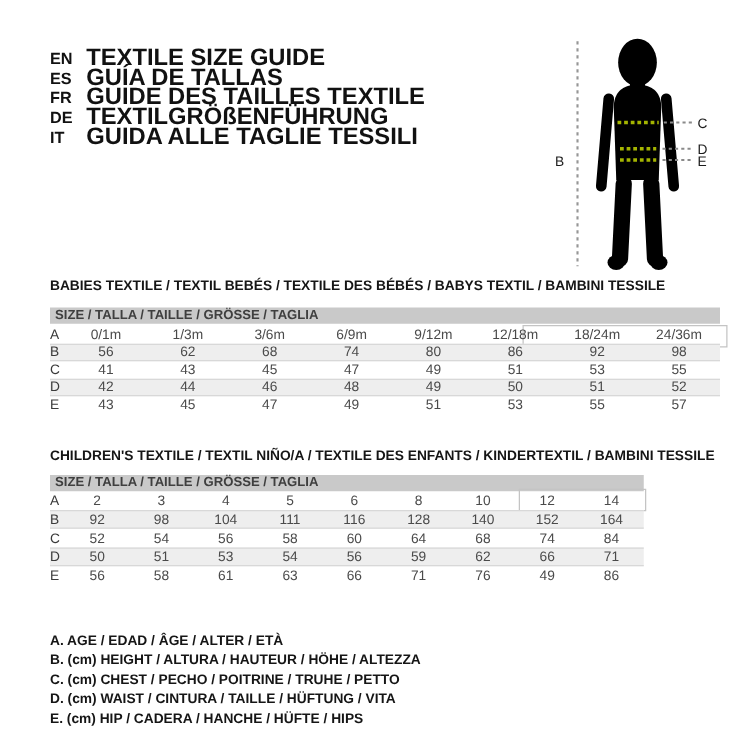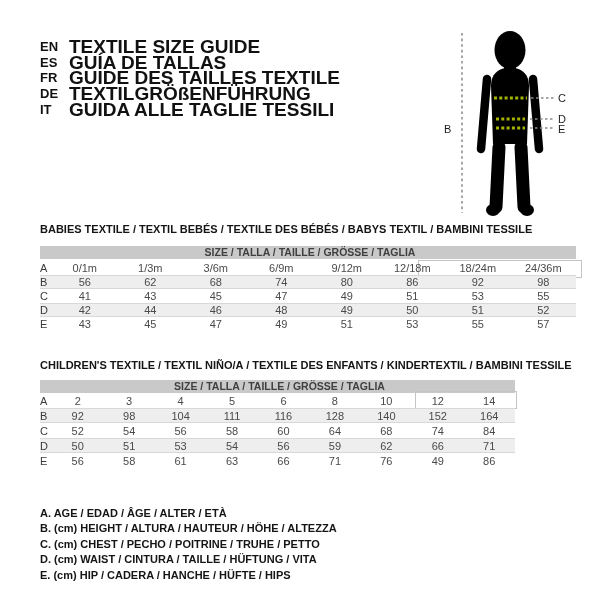--- a/index.html
+++ b/index.html
@@ -12,21 +12,21 @@
   .lang-code{width:29px;font-size:13px;font-weight:bold;color:#111;}
   .lang-title{font-size:19px;font-weight:bold;color:#111;white-space:pre;}
 
   
   .figure{position:absolute;left:430px;top:10px;width:170px;height:215px;}
   .fig-label{font-size:11px;fill:#1c1c1c;font-family:"Liberation Sans",sans-serif;}
 
   
   .tbl-title{position:absolute;left:40px;font-size:11px;font-weight:bold;color:#151515;white-space:pre;}
   .tbl-bar{position:absolute;left:40px;height:13px;line-height:13px;background:#c9c9c9;
-           font-size:10.5px;font-weight:bold;color:#3f3f3f;padding-left:4px;box-sizing:border-box;z-index:1;text-align:center;}
+           font-size:10.5px;font-weight:bold;color:#3f3f3f;padding-left:4px;box-sizing:border-box;z-index:1;}
   .tbl-rows{position:absolute;left:40px;z-index:3;}
   .trow{display:flex;align-items:center;box-sizing:border-box;}
   .trow.stripe{background:#eeeeee;border-top:1px solid #d8d8d8;border-bottom:1px solid #d8d8d8;}
   .tlabel{width:12px;font-size:11px;color:#3a3a3a;text-align:left;}
   .tcell{flex:1;font-size:11px;color:#4a4a4a;text-align:center;}
   .babies-rows{width:536px;}
   .babies-rows .trow{height:14px;}
   .children-rows{width:475px;}
   .children-rows .trow{height:15px;}
 

